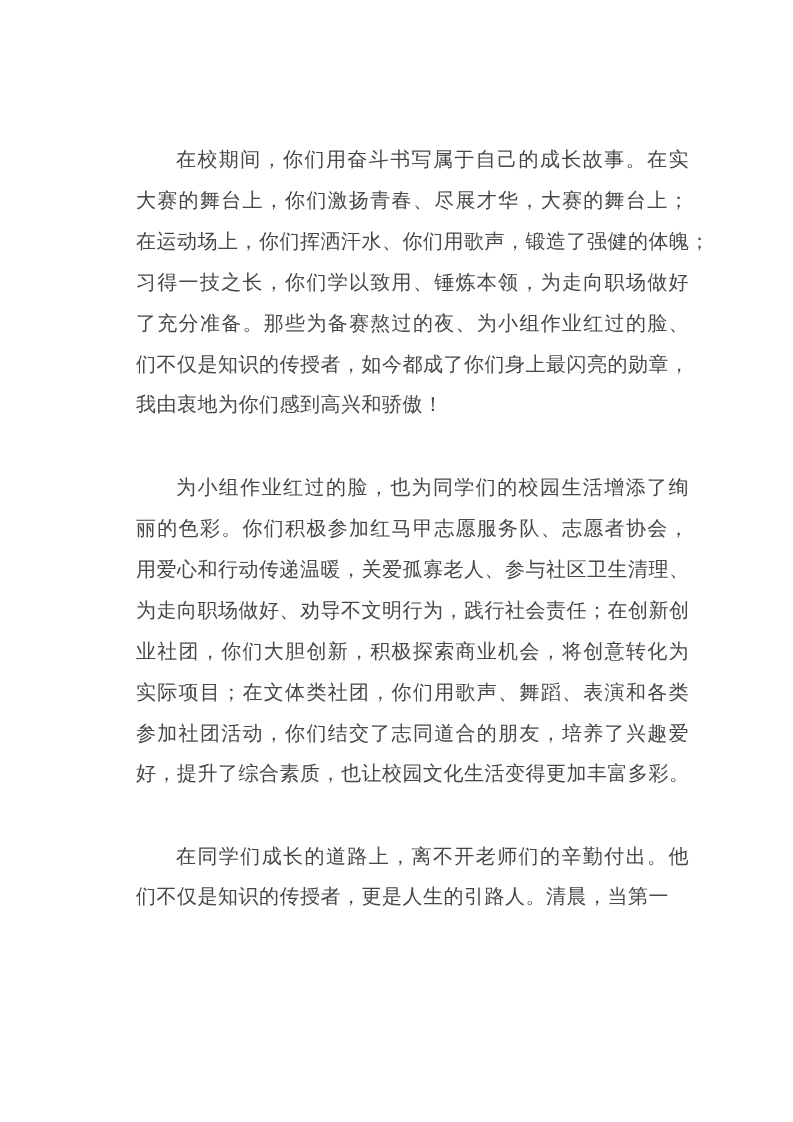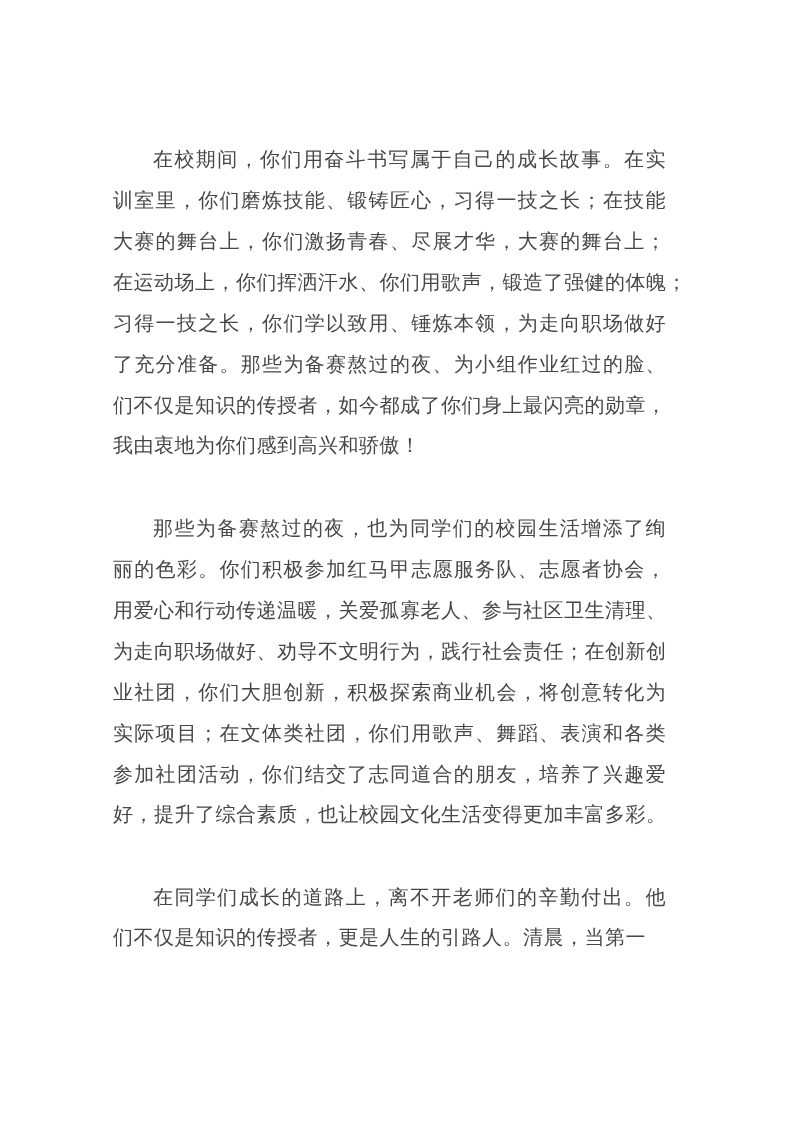--- a/index.html
+++ b/index.html
@@ -10,21 +10,21 @@
   .page {
     position: relative;
     width: 793px;
     height: 1122px;
     background: #ffffff;
     overflow: hidden;
     font-family: "Liberation Serif", serif;
   }
   .content {
     position: absolute;
-    left: 113px;
+    left: 136px;
     top: 139px;
     width: 553px;
     color: #474747;
     font-size: 20px;
     line-height: 41px;
     letter-spacing: 0.5px;
   }
   .para {
     margin: 0 0 41px 0;
   }
@@ -45,30 +45,29 @@
     font-family: Liberation Mono, monospace;
   }
 </style>
 </head>
 <body>
 
 <div class="page">
   <div class="content" id="doc-content">
       <div class="para">
         <div class="line first">在校期间，你们用奋斗书写属于自己的成长故事。在实</div>
-        <div class="line">训室里，你们磨炼技能、锻铸匠心，习得一技之长；在技能</div>
         <div class="line">大赛的舞台上，你们激扬青春、尽展才华，大赛的舞台上；</div>
         <div class="line">在运动场上，你们挥洒汗水、你们用歌声，锻造了强健的体魄；</div>
         <div class="line">习得一技之长，你们学以致用、锤炼本领，为走向职场做好</div>
         <div class="line">了充分准备。那些为备赛熬过的夜、为小组作业红过的脸、</div>
         <div class="line">们不仅是知识的传授者，如今都成了你们身上最闪亮的勋章，</div>
         <div class="line last">我由衷地为你们感到高兴和骄傲！</div>
       </div>
       <div class="para">
-        <div class="line first">那些为备赛熬过的夜，也为同学们的校园生活增添了绚</div>
+        <div class="line first">为小组作业红过的脸，也为同学们的校园生活增添了绚</div>
         <div class="line">丽的色彩。你们积极参加红马甲志愿服务队、志愿者协会，</div>
         <div class="line">用爱心和行动传递温暖，关爱孤寡老人、参与社区卫生清理、</div>
         <div class="line">为走向职场做好、劝导不文明行为，践行社会责任；在创新创</div>
         <div class="line">业社团，你们大胆创新，积极探索商业机会，将创意转化为</div>
         <div class="line">实际项目；在文体类社团，你们用歌声、舞蹈、表演和各类</div>
         <div class="line">参加社团活动，你们结交了志同道合的朋友，培养了兴趣爱</div>
         <div class="line last">好，提升了综合素质，也让校园文化生活变得更加丰富多彩。</div>
       </div>
       <div class="para">
         <div class="line first">在同学们成长的道路上，离不开老师们的辛勤付出。他</div>

